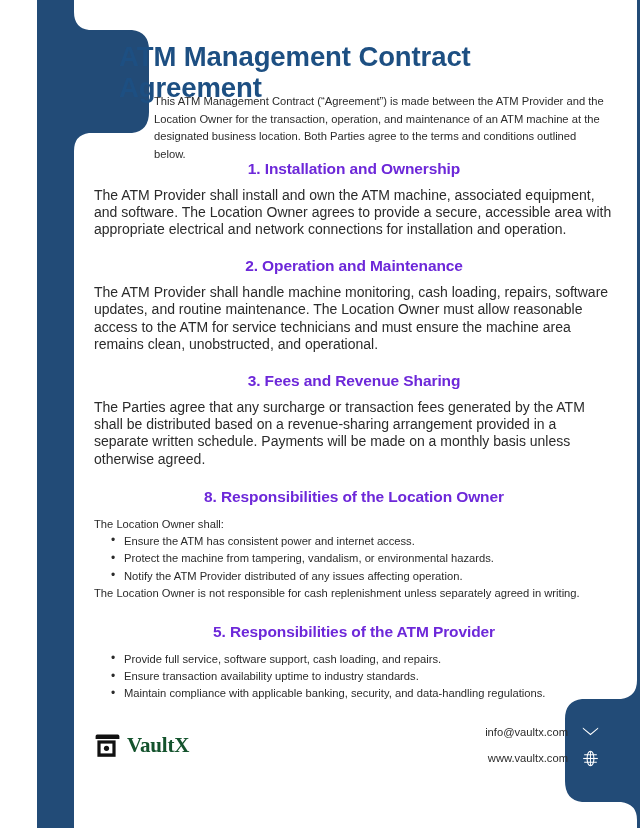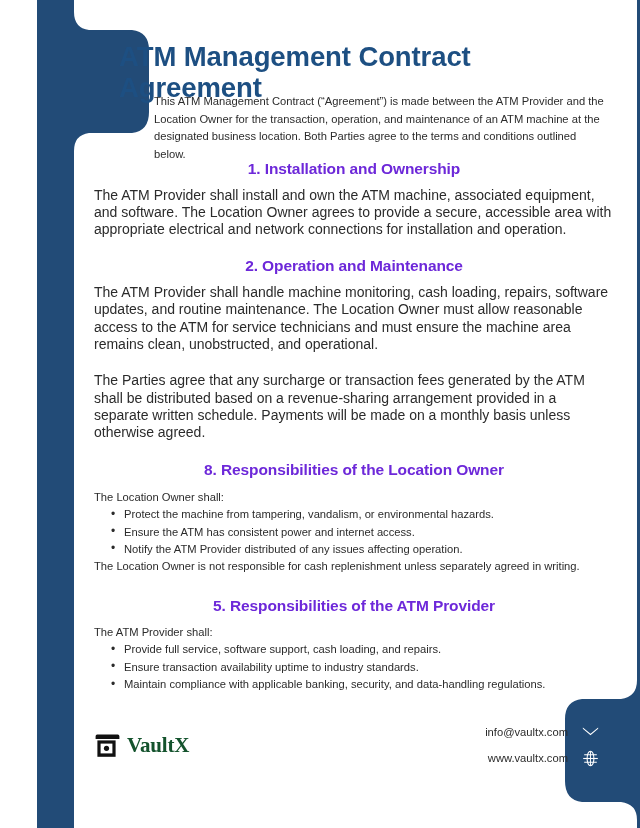--- a/index.html
+++ b/index.html
@@ -240,37 +240,37 @@
         <h2 class="section-heading">1. Installation and Ownership</h2>
         <p class="section-body">The ATM Provider shall install and own the ATM machine, associated equipment, and software. The Location Owner agrees to provide a secure, accessible area with appropriate electrical and network connections for installation and operation.</p>
       </div>
 
       <div class="section sec-2">
         <h2 class="section-heading">2. Operation and Maintenance</h2>
         <p class="section-body">The ATM Provider shall handle machine monitoring, cash loading, repairs, software updates, and routine maintenance. The Location Owner must allow reasonable access to the ATM for service technicians and must ensure the machine area remains clean, unobstructed, and operational.</p>
       </div>
 
       <div class="section sec-3">
+        <h2 class="section-heading">3. Fees and Revenue Sharing</h2>
         <p class="section-body">The Parties agree that any surcharge or transaction fees generated by the ATM shall be distributed based on a revenue-sharing arrangement provided in a separate written schedule. Payments will be made on a monthly basis unless otherwise agreed.</p>
       </div>
 
       <div class="section sec-4">
         <h2 class="section-heading">8. Responsibilities of the Location Owner</h2>
         <p class="section-lead">The Location Owner shall:</p>
         <ul class="bullets">
+          <li>Ensure the ATM has consistent power and internet access.</li>
           <li>Protect the machine from tampering, vandalism, or environmental hazards.</li>
-          <li>Ensure the ATM has consistent power and internet access.</li>
           <li>Notify the ATM Provider distributed of any issues affecting operation.</li>
         </ul>
         <p class="section-tail">The Location Owner is not responsible for cash replenishment unless separately agreed in writing.</p>
       </div>
 
       <div class="section sec-5">
         <h2 class="section-heading">5. Responsibilities of the ATM Provider</h2>
-        <p class="section-lead">The ATM Provider shall:</p>
         <ul class="bullets">
           <li>Provide full service, software support, cash loading, and repairs.</li>
           <li>Ensure transaction availability uptime to industry standards.</li>
           <li>Maintain compliance with applicable banking, security, and data-handling regulations.</li>
         </ul>
       </div>
 
     </div>
   </div>
 

